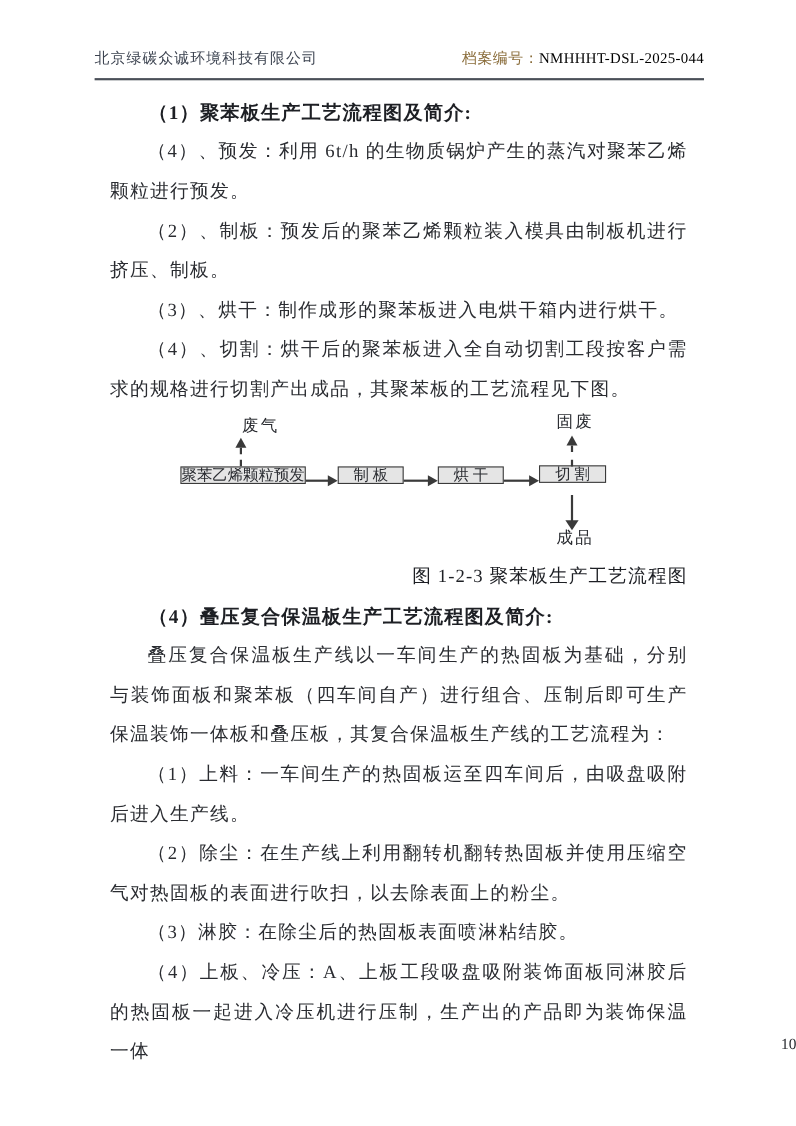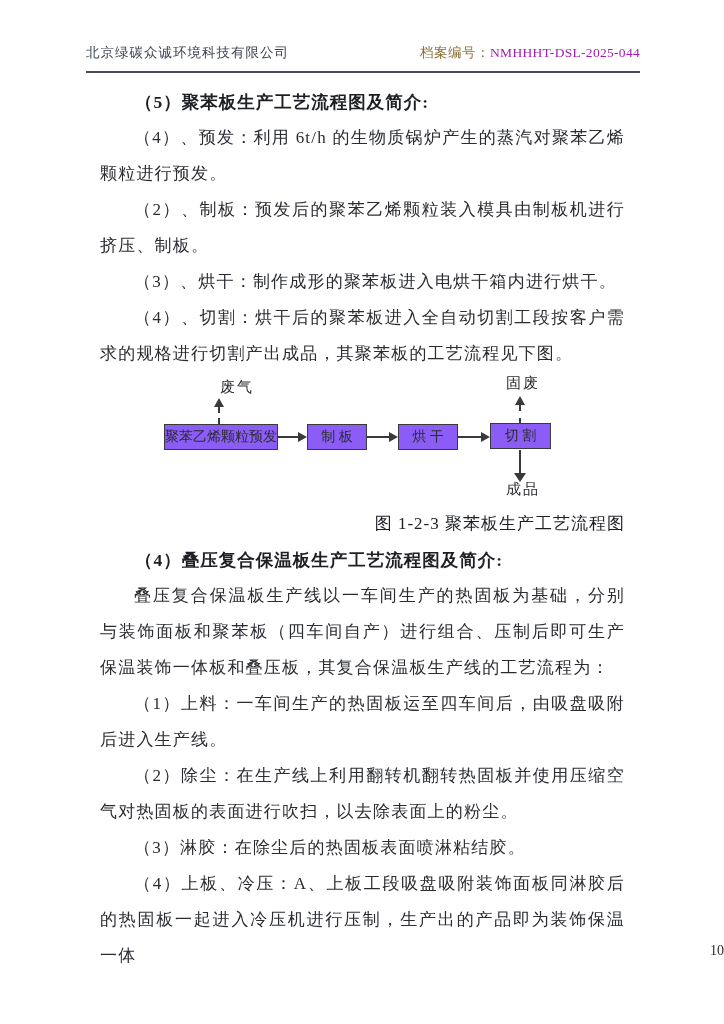--- a/index.html
+++ b/index.html
@@ -26,21 +26,21 @@
     justify-content: space-between;
     align-items: flex-start;
     border-bottom: 2px solid #4a4f58;
     padding-bottom: 9px;
     font-size: 13.5px;
     letter-spacing: 1px;
   }
   .header .company { color: #3c4350; }
   .header .archive { white-space: nowrap; letter-spacing: 0.5px; }
   .header .archive-label { color: #8a6d3b; }
-  .header .archive-number { color: #a21caf; font-family: "Liberation Serif", serif; letter-spacing: 0.3px; margin-top: 40px; }
+  .header .archive-number { color: #000000; font-family: "Liberation Serif", serif; letter-spacing: 0.3px; margin-top: 40px; }
 
   
   .content {
     position: absolute;
     left: 100px;
     top: 84px;
     width: 525px;
   }
   .heading {
     font-size: 17.5px;
@@ -60,23 +60,23 @@
   }
 
   
   .diagram {
     position: relative;
     height: 128px;
     margin: 2px 0 4px 0;
   }
   .flow-box {
     position: absolute;
-    height: 26px;
+    height: 16px;
     border: 1.5px solid #3a3a3a;
-    background: #8b5cf6;
+    background: #e5e5e5;
     display: flex;
     align-items: center;
     justify-content: center;
     font-size: 14px;
     color: #2a2c31;
     white-space: nowrap;
   }
   .flow-label {
     position: absolute;
     font-size: 15px;
@@ -154,21 +154,21 @@
 
   <div class="header">
     <span class="company">北京绿碳众诚环境科技有限公司</span>
     <span class="archive">
       <span class="archive-label">档案编号：</span><span class="archive-number">NMHHHT-DSL-2025-044</span>
     </span>
   </div>
 
   <div class="content">
 
-    <div class="heading">（5）聚苯板生产工艺流程图及简介:</div>
+    <div class="heading">（1）聚苯板生产工艺流程图及简介:</div>
 
     <p class="para">（4）、预发：利用 6t/h 的生物质锅炉产生的蒸汽对聚苯乙烯颗粒进行预发。</p>
     <p class="para">（2）、制板：预发后的聚苯乙烯颗粒装入模具由制板机进行挤压、制板。</p>
     <p class="para">（3）、烘干：制作成形的聚苯板进入电烘干箱内进行烘干。</p>
     <p class="para">（4）、切割：烘干后的聚苯板进入全自动切割工段按客户需求的规格进行切割产出成品，其聚苯板的工艺流程见下图。</p>
 
     <div class="diagram">
 
       <span class="flow-label" style="left:120px; top:4px;">废气</span>
       <div class="varrow-dashed-up" style="left:118px; top:33px; height:17px;"></div>

